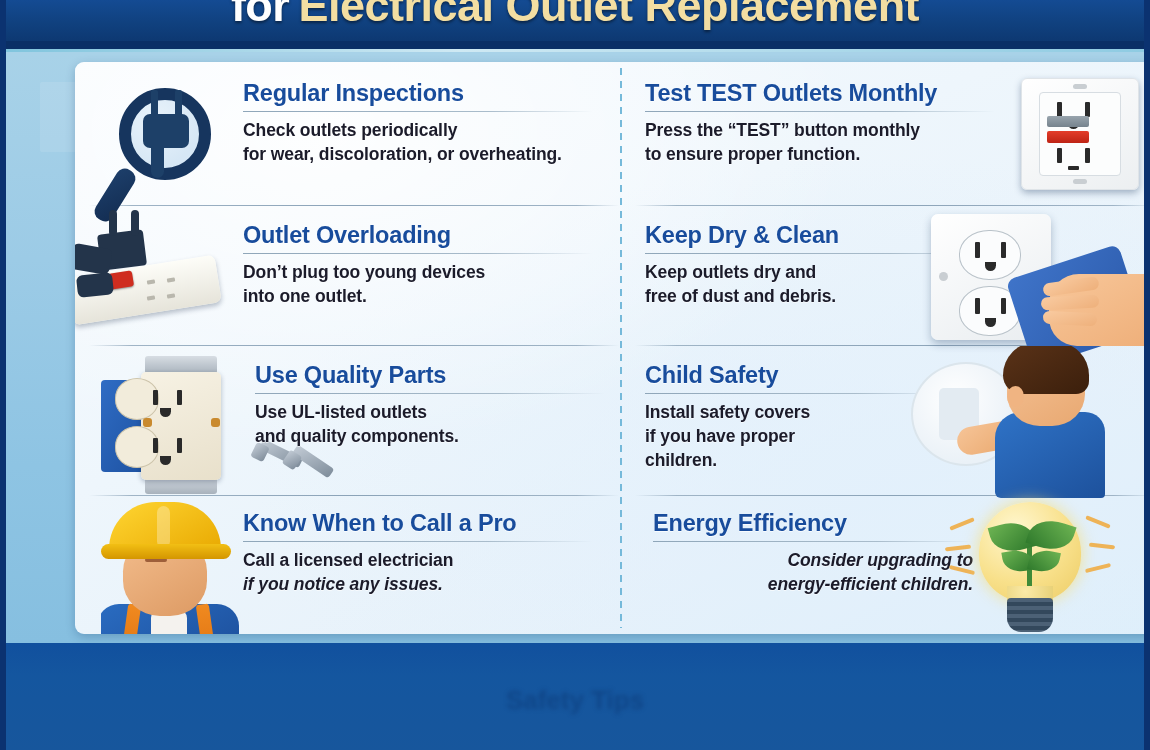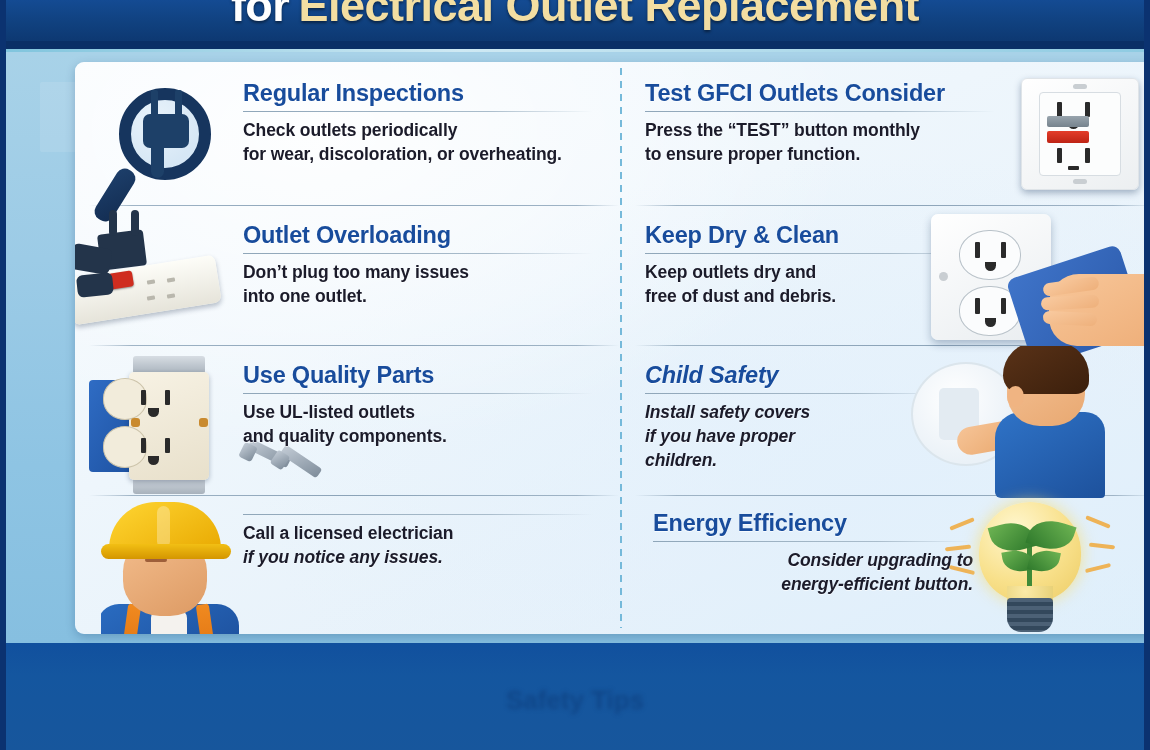--- a/index.html
+++ b/index.html
@@ -407,21 +407,21 @@
             <div class="tip-rule"></div>
             <div class="tip-b">
               <div>Check outlets periodically</div>
               <div>for wear, discoloration, or overheating.</div>
             </div>
           </div>
         </div>
 
         <div class="cell" style="left:546px; top:0; width:542px; height:143px;">
           <div class="tip-text" style="left:24px; top:18px; width:350px;">
-            <div class="tip-h">Test GFCI Outlets Consider</div>
+            <div class="tip-h">Test TEST Outlets Monthly</div>
             <div class="tip-rule"></div>
             <div class="tip-b">
               <div>Press the “TEST” button monthly</div>
               <div>to ensure proper function.</div>
             </div>
           </div>
           <div class="art" style="left:400px; top:16px; width:118px; height:112px;">
             <div class="gfci-plate"></div>
             <div class="plate-screw" style="top:6px;"></div>
             <div class="plate-screw" style="top:101px;"></div>
@@ -450,21 +450,21 @@
             <div class="plug-blk" style="left:44px; top:20px; width:46px; height:36px; transform:rotate(-7deg);"></div>
             <div class="plug-blk" style="left:54px; top:-2px; width:8px; height:26px;"></div>
             <div class="plug-blk" style="left:76px; top:-2px; width:8px; height:26px;"></div>
             <div class="plug-blk" style="left:16px; top:34px; width:40px; height:26px; border-radius:6px; transform:rotate(10deg);"></div>
             <div class="plug-blk" style="left:22px; top:62px; width:36px; height:22px; border-radius:6px; transform:rotate(-6deg);"></div>
           </div>
           <div class="tip-text" style="left:168px; top:16px; width:350px;">
             <div class="tip-h">Outlet Overloading</div>
             <div class="tip-rule"></div>
             <div class="tip-b">
-              <div>Don’t plug too many issues</div>
+              <div>Don’t plug too young devices</div>
               <div>into one outlet.</div>
             </div>
           </div>
         </div>
 
         <div class="cell" style="left:546px; top:144px; width:542px; height:139px;">
           <div class="tip-text" style="left:24px; top:16px; width:350px;">
             <div class="tip-h">Keep Dry &amp; Clean</div>
             <div class="tip-rule"></div>
             <div class="tip-b">
@@ -484,21 +484,21 @@
             <div class="ground" style="left:54px; top:104px;"></div>
             <div class="plate-screw" style="left:8px; top:58px; width:9px; height:9px; border-radius:50%;"></div>
             <div class="cloth" style="left:86px; top:46px; width:118px; height:92px; transform:rotate(-18deg);"></div>
             <div class="hand" style="left:118px; top:60px; width:140px; height:72px;"></div>
             <div class="finger" style="left:112px; top:66px; width:56px; height:13px; transform:rotate(-8deg);"></div>
             <div class="finger" style="left:110px; top:82px; width:58px; height:13px; transform:rotate(-3deg);"></div>
             <div class="finger" style="left:112px; top:98px; width:54px; height:13px; transform:rotate(3deg);"></div>
           </div>
         </div>
 
-        <div class="cell" style="left:0; top:284px; width:545px; height:149px;">
+        <div class="cell" style="left:12px; top:284px; width:545px; height:149px;">
           <div class="art" style="left:10px; top:4px; width:160px; height:145px;">
             <div class="box-blue"></div>
             <div class="strap" style="left:48px; top:6px; width:72px; height:18px;"></div>
             <div class="strap" style="left:48px; top:126px; width:72px; height:18px;"></div>
             <div class="recep"></div>
             <div class="recep-face" style="top:28px;"></div>
             <div class="slot" style="left:56px; top:40px; width:5px; height:15px;"></div>
             <div class="slot" style="left:80px; top:40px; width:5px; height:15px;"></div>
             <div class="ground" style="left:63px; top:58px;"></div>
             <div class="recep-face" style="top:76px;"></div>
@@ -518,21 +518,21 @@
             <div class="tip-h">Use Quality Parts</div>
             <div class="tip-rule"></div>
             <div class="tip-b">
               <div>Use UL-listed outlets</div>
               <div>and quality components.</div>
             </div>
           </div>
         </div>
 
         <div class="cell" style="left:546px; top:284px; width:542px; height:149px;">
-          <div class="tip-text" style="left:24px; top:16px; width:300px;font-style:italic;">
+          <div class="tip-text" style="left:24px; top:16px; width:300px;">
             <div class="tip-h">Child Safety</div>
             <div class="tip-rule"></div>
             <div class="tip-b">
               <div>Install safety covers</div>
               <div>if you have proper</div>
               <div>children.</div>
             </div>
           </div>
           <div class="art" style="left:290px; top:0px; width:240px; height:152px; overflow:hidden;">
             <div class="cover-plate"></div>
@@ -555,35 +555,36 @@
             <div class="brow" style="left:38px;"></div>
             <div class="brow" style="left:70px;"></div>
             <div class="eye" style="left:42px;"></div>
             <div class="eye" style="left:74px;"></div>
             <div class="mouth"></div>
             <div class="hat"></div>
             <div class="hat-ridge"></div>
             <div class="hat-brim"></div>
           </div>
           <div class="tip-text" style="left:168px; top:14px; width:350px;">
+            <div class="tip-h">Know When to Call a Pro</div>
             <div class="tip-rule"></div>
             <div class="tip-b">
               <div>Call a licensed electrician</div>
               <div class="ital" style="font-style:italic;">if you notice any issues.</div>
             </div>
           </div>
         </div>
 
         <div class="cell" style="left:546px; top:434px; width:542px; height:138px;">
           <div class="tip-text" style="left:32px; top:14px; width:320px;">
             <div class="tip-h">Energy Efficiency</div>
             <div class="tip-rule"></div>
             <div class="tip-b ital">
               <div>Consider upgrading to</div>
-              <div>energy-efficient button.</div>
+              <div>energy-efficient children.</div>
             </div>
           </div>
           <div class="art" style="left:330px; top:2px; width:180px; height:136px;">
             <div class="ray" style="left:-2px; top:24px; width:26px; transform:rotate(-22deg);"></div>
             <div class="ray" style="left:-6px; top:48px; width:26px; transform:rotate(-6deg);"></div>
             <div class="ray" style="left:-2px; top:70px; width:26px; transform:rotate(14deg);"></div>
             <div class="ray" style="left:134px; top:22px; width:26px; transform:rotate(22deg);"></div>
             <div class="ray" style="left:138px; top:46px; width:26px; transform:rotate(6deg);"></div>
             <div class="ray" style="left:134px; top:68px; width:26px; transform:rotate(-14deg);"></div>
             <div class="bulb-glass"></div>

